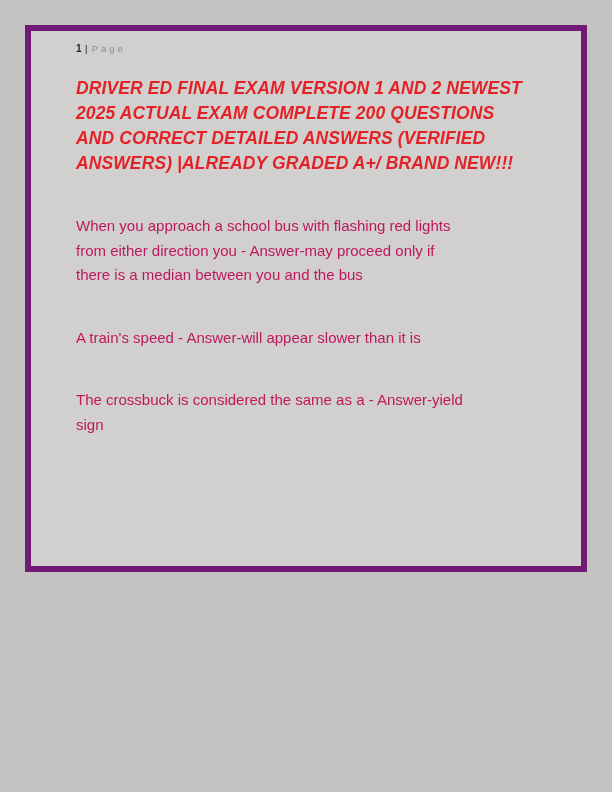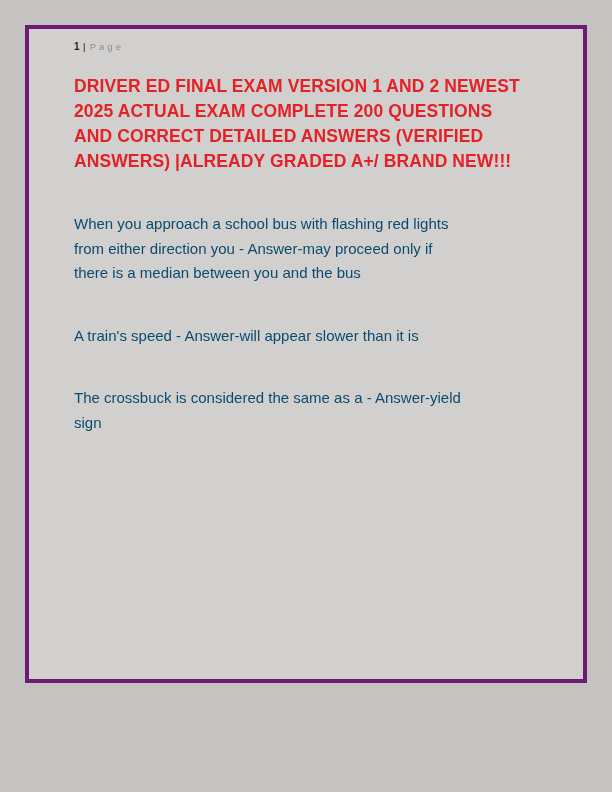--- a/index.html
+++ b/index.html
@@ -15,24 +15,24 @@
     position: relative;
     width: 612px;
     height: 792px;
     background: #c5c3c2;
   }
   .page {
     position: absolute;
     left: 25px;
     top: 25px;
     width: 562px;
-    height: 658px;
+    height: 547px;
     box-sizing: border-box;
     background: #d2d0cf;
-    border: 4px solid #701a75;
+    border: 6px solid #701a75;
     padding: 12px 45px 0 45px;
   }
   .page-header {
     font-size: 9.5px;
     line-height: 12px;
     color: #8c8c8c;
     white-space: nowrap;
   }
   .page-header .num {
     font-weight: bold;
@@ -49,26 +49,27 @@
     color: #8c8c8c;
     letter-spacing: 3px;
   }
   .doc-title {
     margin-top: 21px;
     color: #e32227;
     font-weight: bold;
     font-size: 17.5px;
     line-height: 25px;
     letter-spacing: 0.1px;
+    font-style: italic;
   }
   .qa {
     margin-top: 38px;
     font-size: 15px;
     line-height: 24.5px;
-    color: #0c4a6e;
+    color: #be185d;
   }
 </style>
 </head>
 <body>
 
 <div class="canvas">
   <div class="page">
 
     <div class="page-header">
       <span class="num">1</span><span class="sep">|</span><span class="label">Page</span>

